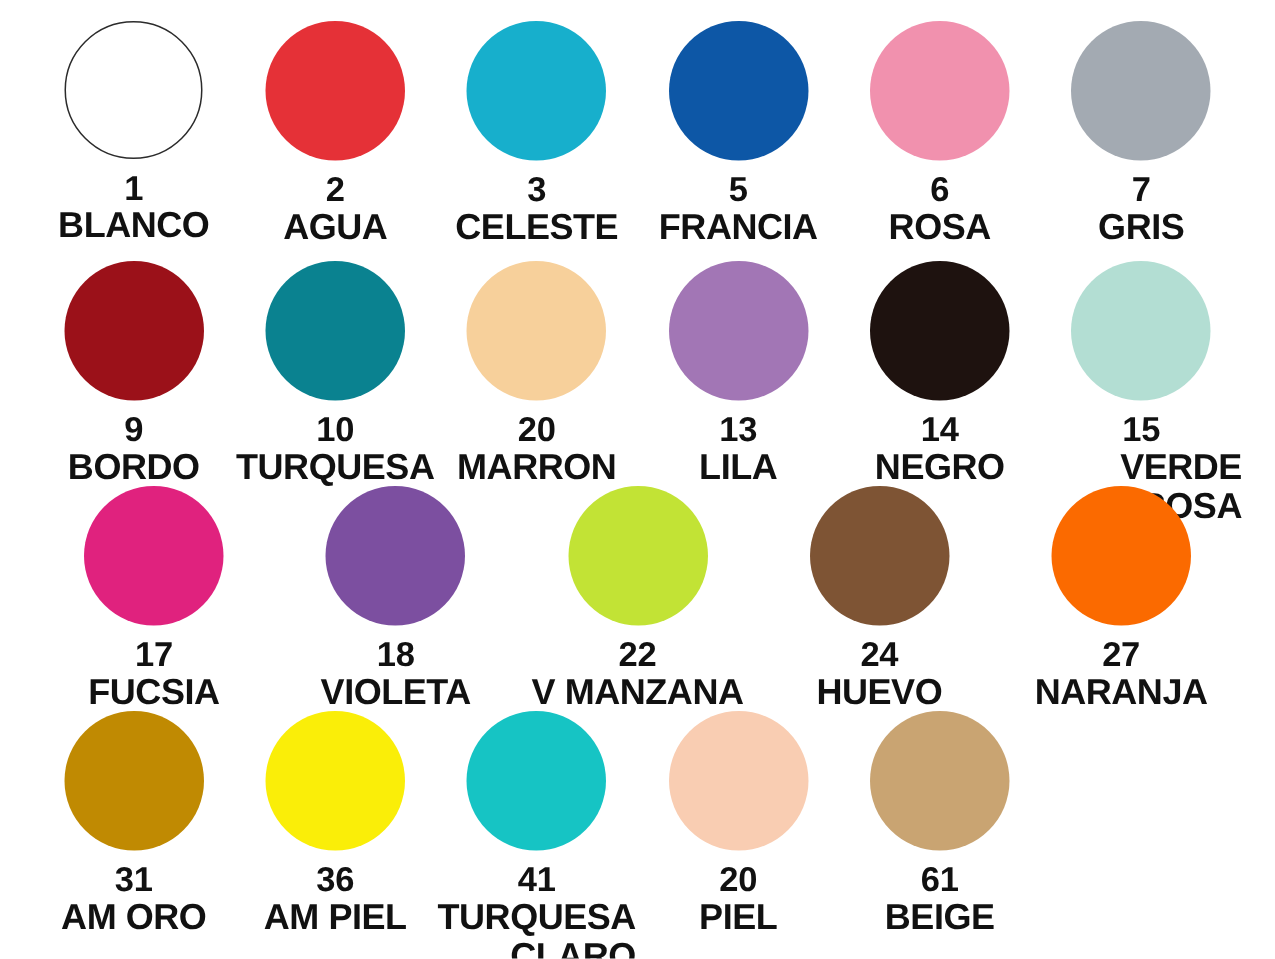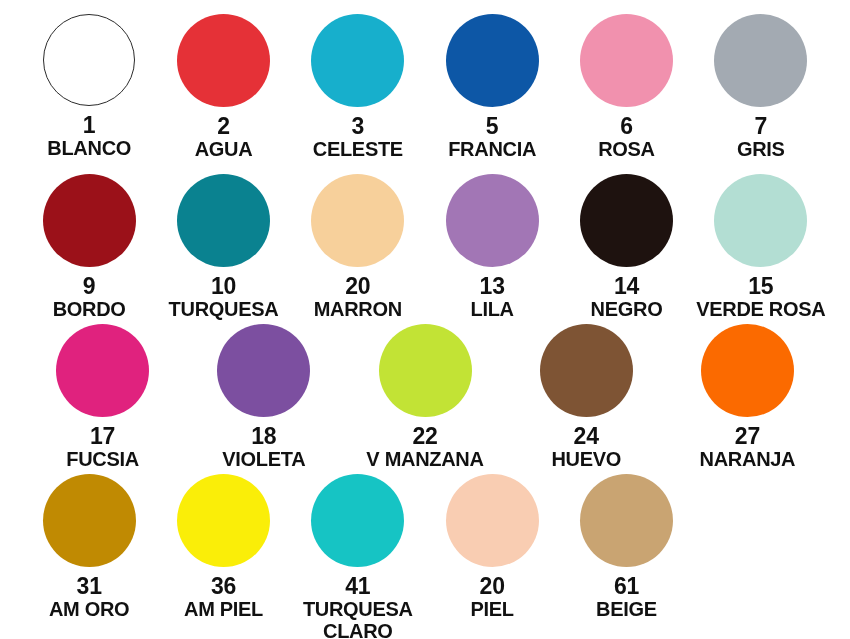--- a/index.html
+++ b/index.html
@@ -60,25 +60,25 @@
   .swatch-code {
     font-size: 23px;
     font-weight: bold;
     line-height: 1.05;
     margin-top: 7px;
     letter-spacing: -0.2px;
     color: #111111;
   }
 
   .swatch-name {
-    font-size: 20px;
+    font-size: 24px;
     font-weight: bold;
     line-height: 1.08;
     margin-top: 1px;
-    text-align: center;
+    text-align: right;
     white-space: pre-line;
     letter-spacing: -0.3px;
     color: #111111;
   }
 </style>
 </head>
 <body>
 
 <div id="color-chart">
     <div class="chart-row row-first">

